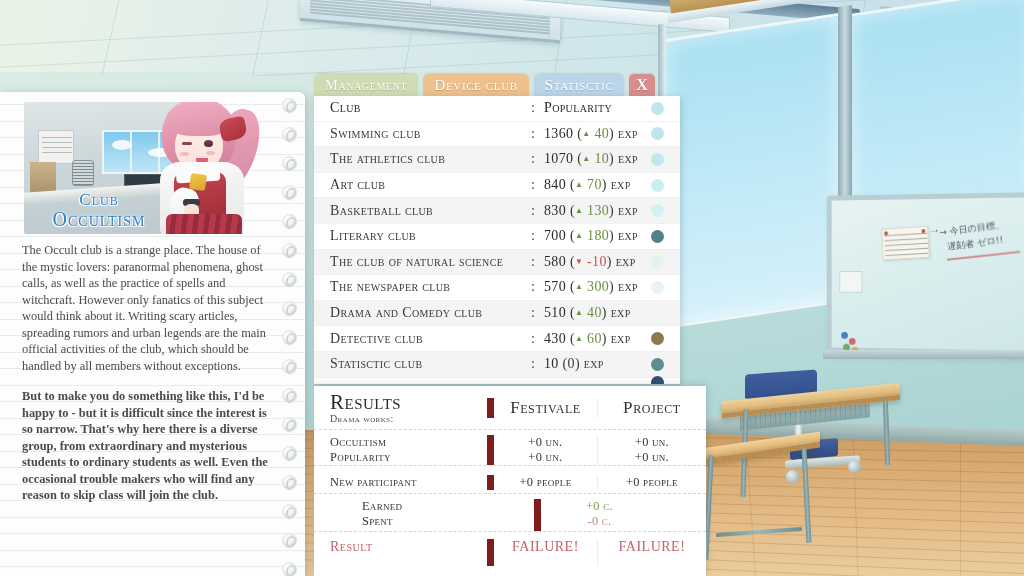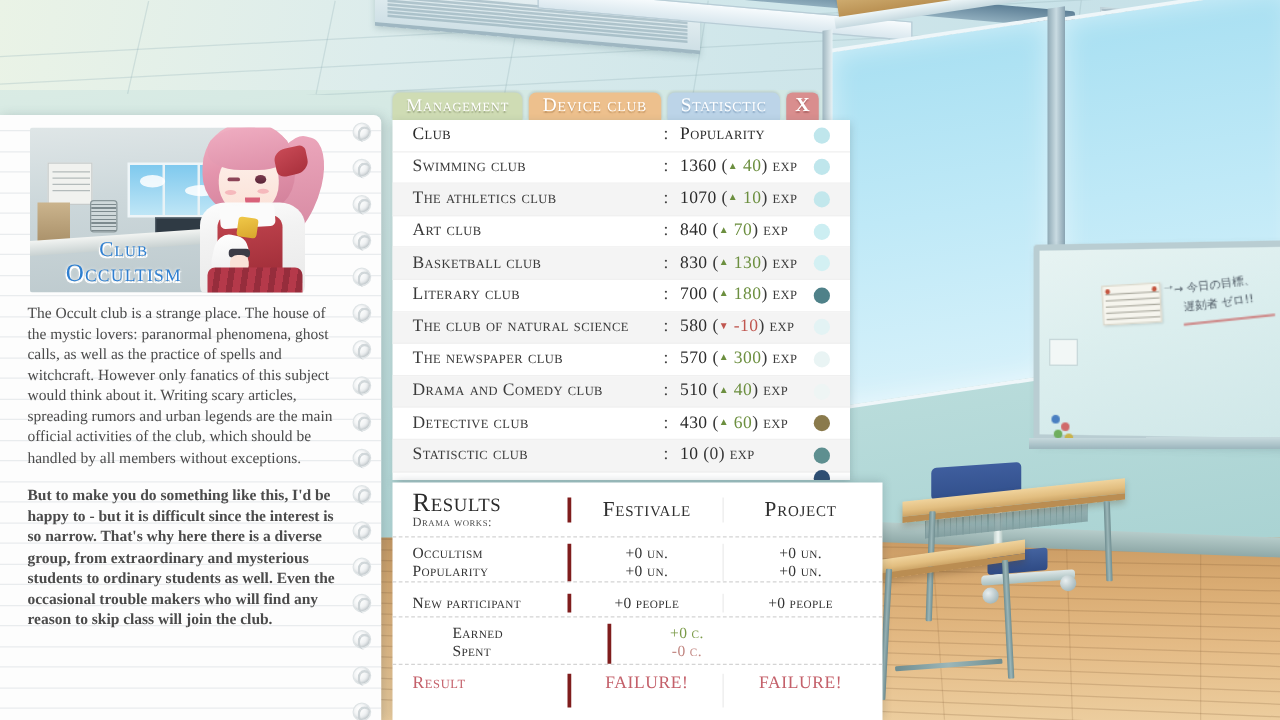--- a/index.html
+++ b/index.html
@@ -380,21 +380,21 @@
   .results-panel {
     position:absolute; left:314px; top:386px; width:392px; height:190px;
     background:#ffffff;
     box-shadow: 1px -1px 7px rgba(50,75,80,.22);
     overflow:hidden;
   }
   .res-grid { position:relative; width:100%; height:100%; }
   .res-row { display:flex; border-bottom:1px dashed #d4d4d4; }
   .res-row:last-child { border-bottom:none; }
   .res-c1 { width:140px; padding-left:16px; }
-  .res-c2 { width:124px; text-align:center; border-left:3px solid #7f1d1d; }
+  .res-c2 { width:124px; text-align:center; border-left:7px solid #7f1d1d;margin-left:48px; }
   .res-c3 { width:124px; text-align:center; border-left:1px solid #ececec; }
   .res-head { height:44px; align-items:center; }
   .res-title {
     font-variant:small-caps; font-size:21px; color:#2b2b2b; letter-spacing:.5px; line-height:21px;
   }
   .res-sub { font-variant:small-caps; font-size:10px; color:#4a4a4a; letter-spacing:.4px; }
   .res-colhead { font-variant:small-caps; font-size:17px; color:#2f2f2f; letter-spacing:.6px; }
   .res-body { font-variant:small-caps; font-size:12.4px; color:#333; letter-spacing:.3px; }
   .res-r2 { height:36px; padding-top:5px; }
   .res-r3 { height:28px; align-items:center; padding-top:6px; }

